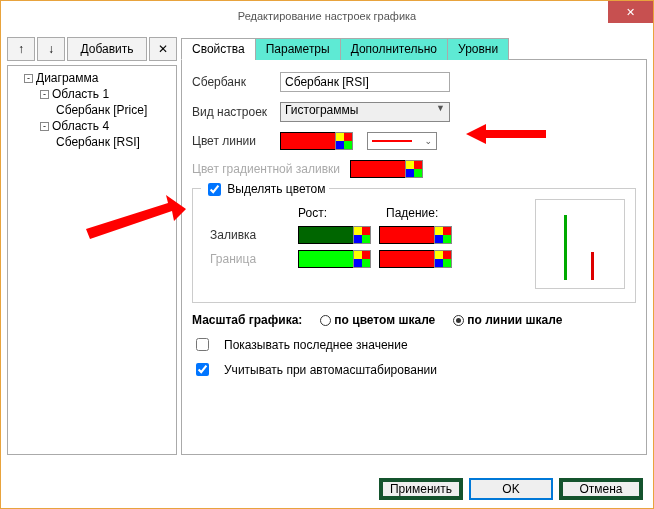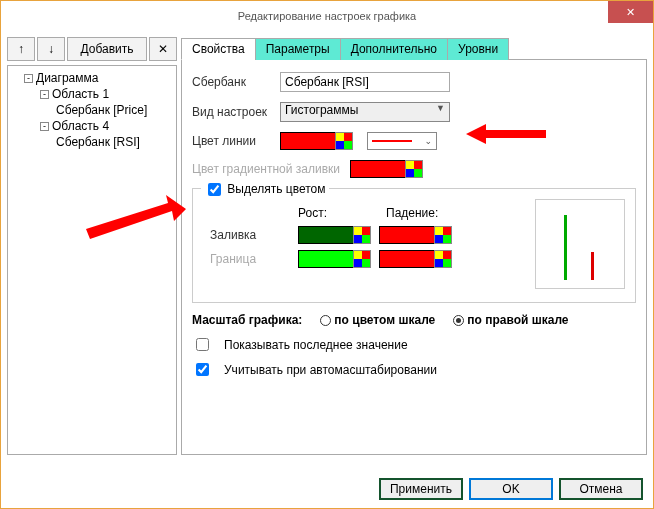--- a/index.html
+++ b/index.html
@@ -41,21 +41,21 @@
 .group-title input[type=checkbox] { vertical-align: middle; margin-right: 3px; }
 .preview { width: 90px; height: 90px; border: 1px solid #ccc; position: absolute; right: 10px; top: 10px; background: #fff; }
 .bar1 { position: absolute; left: 28px; bottom: 8px; width: 3px; height: 65px; background: #0a0; }
 .bar2 { position: absolute; left: 55px; bottom: 8px; width: 3px; height: 28px; background: #d00; }
 .radio-row { display: flex; align-items: flex-end; gap: 18px; margin-bottom: 8px; font-weight: bold; }
 .radio-item { display: inline-flex; align-items: center; gap: 3px; }
 .dotted { border-radius: 50%; width: 11px; height: 11px; border: 1px solid #333; display: inline-flex; align-items: center; justify-content: center; }
 .dotted.filled::after { content: ""; width: 5px; height: 5px; background: #333; border-radius: 50%; }
 .check-row { display: flex; align-items: center; gap: 12px; margin-bottom: 6px; }
 .footer { position: absolute; bottom: 8px; right: 10px; display: flex; gap: 6px; }
-.btn { width: 84px; height: 22px; border: 2px solid #14532d; background: #efefef; display: flex; align-items: center; justify-content: center; cursor: pointer; }
+.btn { width: 84px; height: 22px; border: 4px solid #14532d; background: #efefef; display: flex; align-items: center; justify-content: center; cursor: pointer; }
 .btn.default { border: 2px solid #0078d7; }
 .arrow-red { position: absolute; pointer-events: none; }
 </style>
 </head>
 <body>
 
 <div class="window">
   <div class="titlebar">
     <span class="title">Редактирование настроек графика</span>
     <div class="close-btn">✕</div>
@@ -159,21 +159,21 @@
         </div>
 
         <div class="radio-row">
           <span>Масштаб графика:</span>
           <span class="radio-item">
               <span class="dotted"></span>
               <span>по цветом шкале</span>
             </span>
           <span class="radio-item">
               <span class="dotted filled"></span>
-              <span>по правой шкале</span>
+              <span>по линии шкале</span>
             </span>
         </div>
 
         <div class="check-row">
           <input type="checkbox" style="">
           <span>Показывать последнее значение</span>
         </div>
         <div class="check-row">
           <input type="checkbox" checked="" style="">
           <span>Учитывать при автомасштабировании</span>

